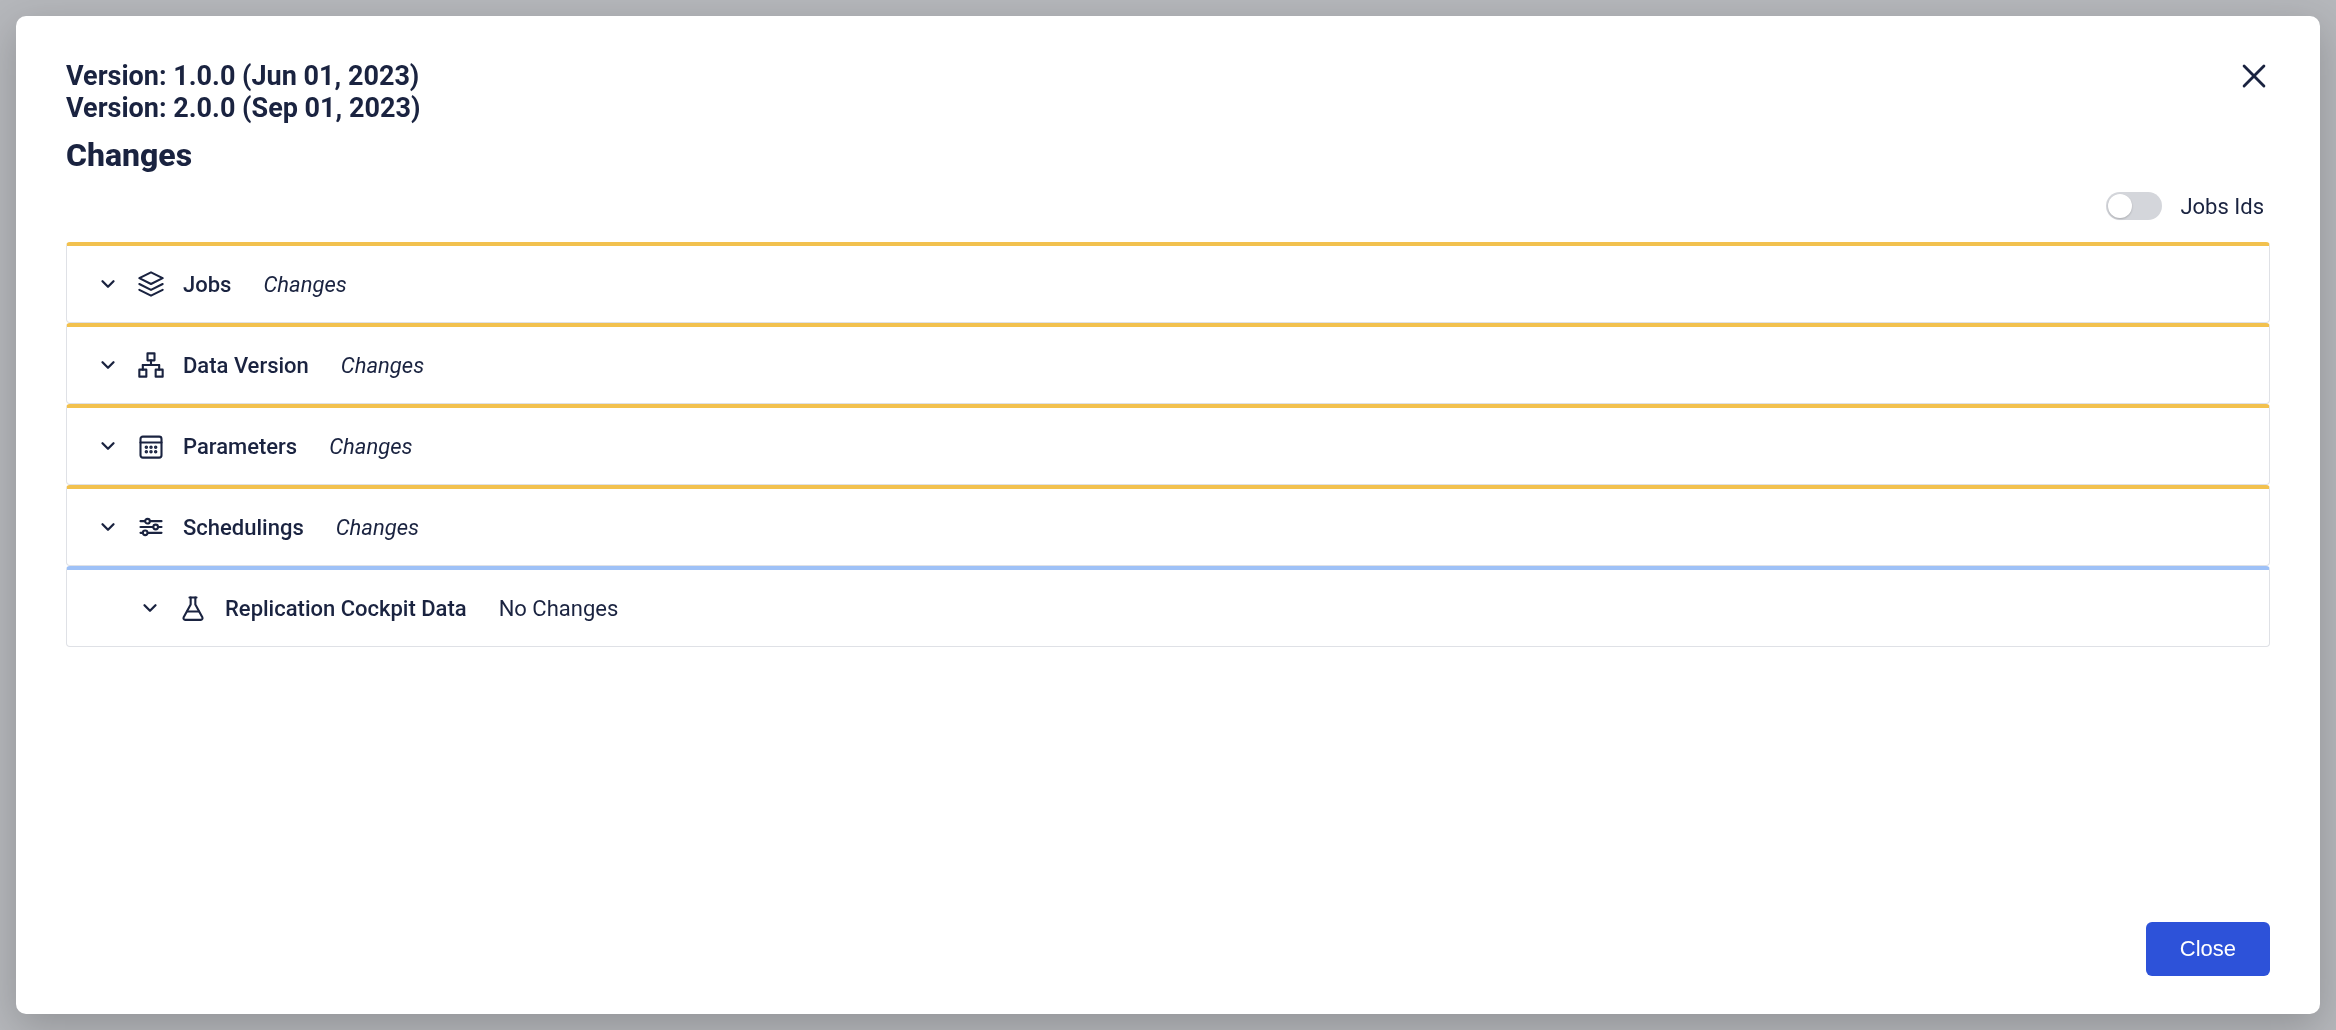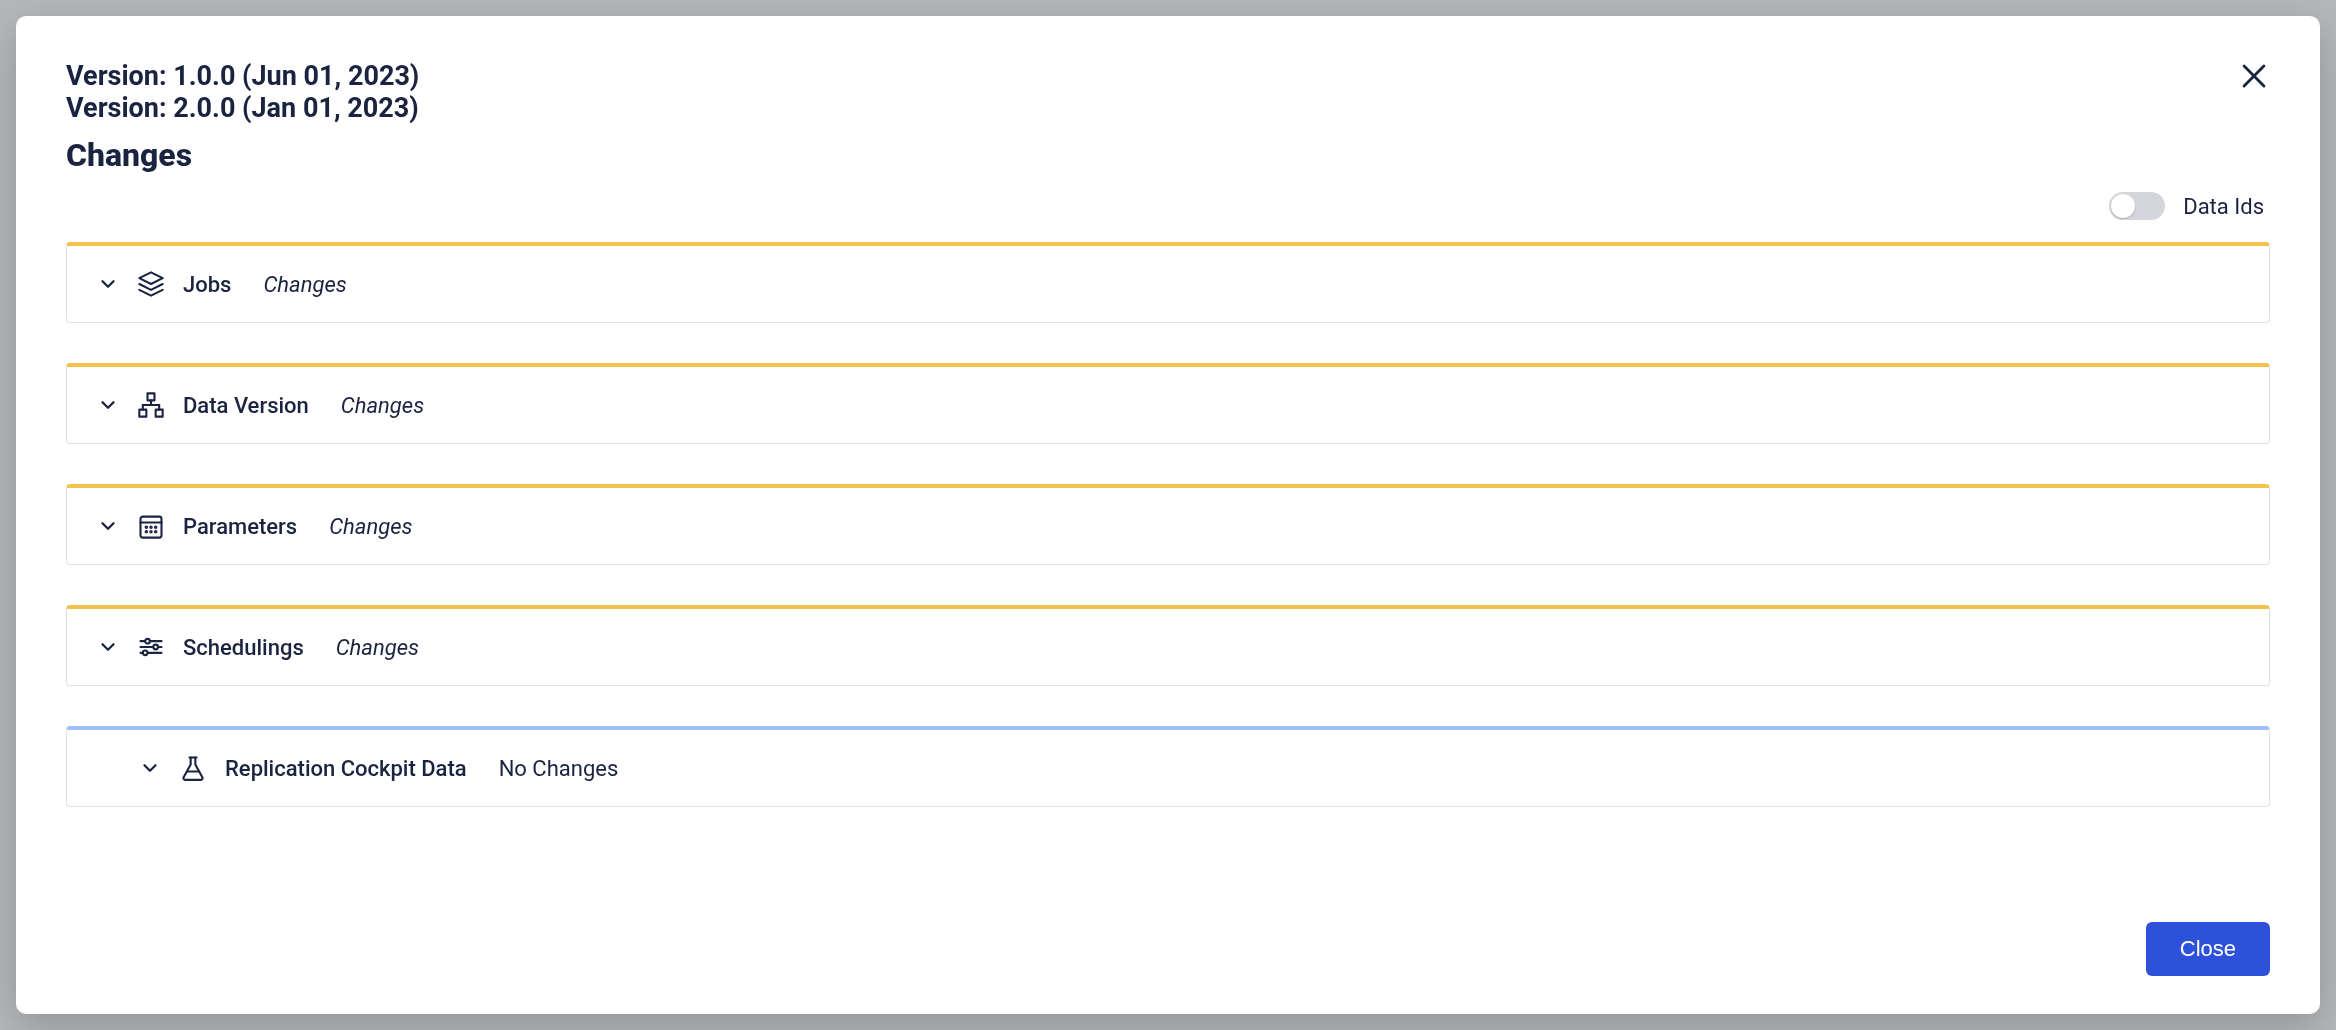--- a/index.html
+++ b/index.html
@@ -76,21 +76,21 @@
       width: 24px;
       height: 24px;
       background: #ffffff;
       border-radius: 50%;
       box-shadow: 0 1px 2px rgba(0,0,0,0.2);
     }
     .toggle-label {
       font-size: 22px;
       color: #1a2340;
     }
-    .sections { display: flex; flex-direction: column; gap: 40px; }
+    .sections { display: flex; flex-direction: column; }
     .section {
       border: 1px solid #dfe1e6;
       border-radius: 4px;
       background: #ffffff;
       overflow: hidden;
     }
     .section-yellow { border-top: 4px solid #f2c14e; }
     .section-blue   { border-top: 4px solid #9ec1f7; padding-left: 42px; }
     .section-header {
       display: flex;
@@ -129,28 +129,28 @@
 
   <div class="close-x">
     <svg viewBox="0 0 24 24" fill="none" stroke="currentColor" stroke-width="2" stroke-linecap="round">
       <line x1="5" y1="5" x2="19" y2="19"></line>
         <line x1="19" y1="5" x2="5" y2="19"></line>
     </svg>
   </div>
 
   <div class="versions-row">
     <div class="version-left">Version: 1.0.0 (Jun 01, 2023)</div>
-    <div class="version-right">Version: 2.0.0 (Jan 01, 2023)</div>
+    <div class="version-right">Version: 2.0.0 (Sep 01, 2023)</div>
   </div>
 
   <div class="changes-heading">Changes</div>
 
   <div class="toggle-row">
     <div class="toggle"></div>
-    <div class="toggle-label">Data Ids</div>
+    <div class="toggle-label">Jobs Ids</div>
   </div>
 
   <div class="sections">
 
     <div class="section section-yellow">
       <div class="section-header">
         <span class="chev">
           <svg viewBox="0 0 24 24" fill="none" stroke="currentColor" stroke-width="2.5" stroke-linecap="round" stroke-linejoin="round">
               <polyline points="6 9 12 15 18 9"></polyline>
             </svg>

